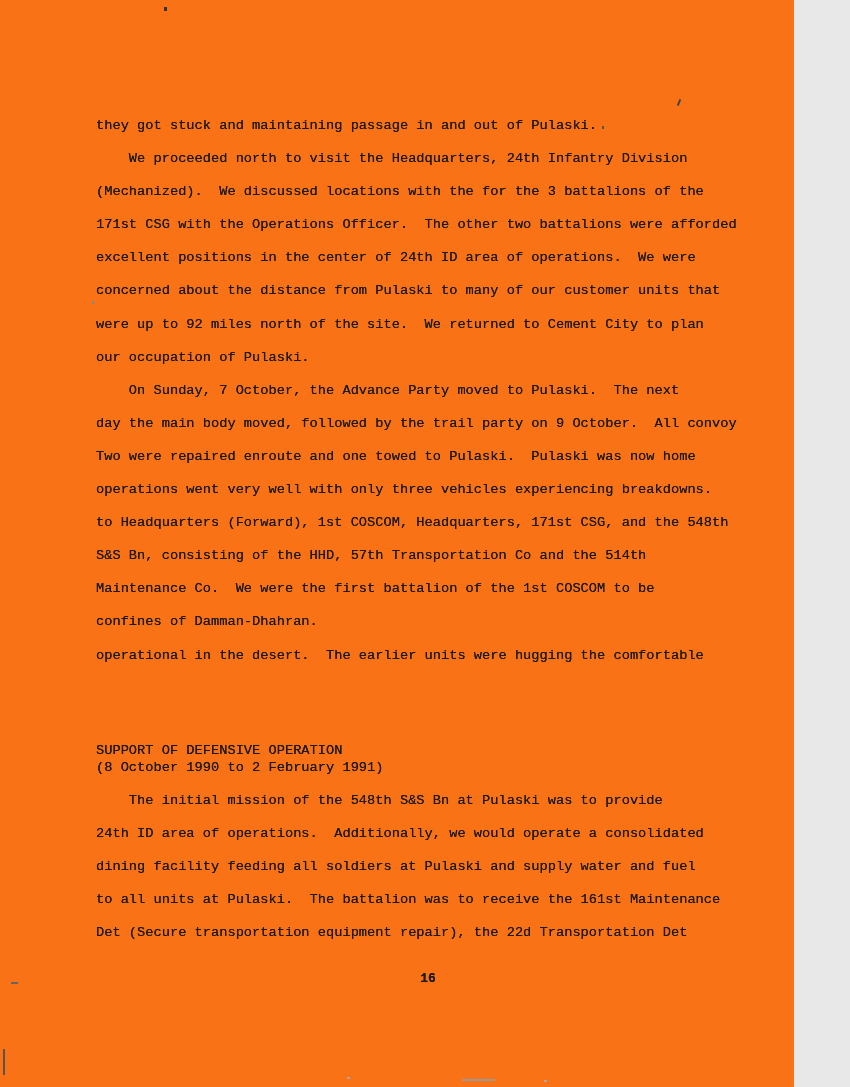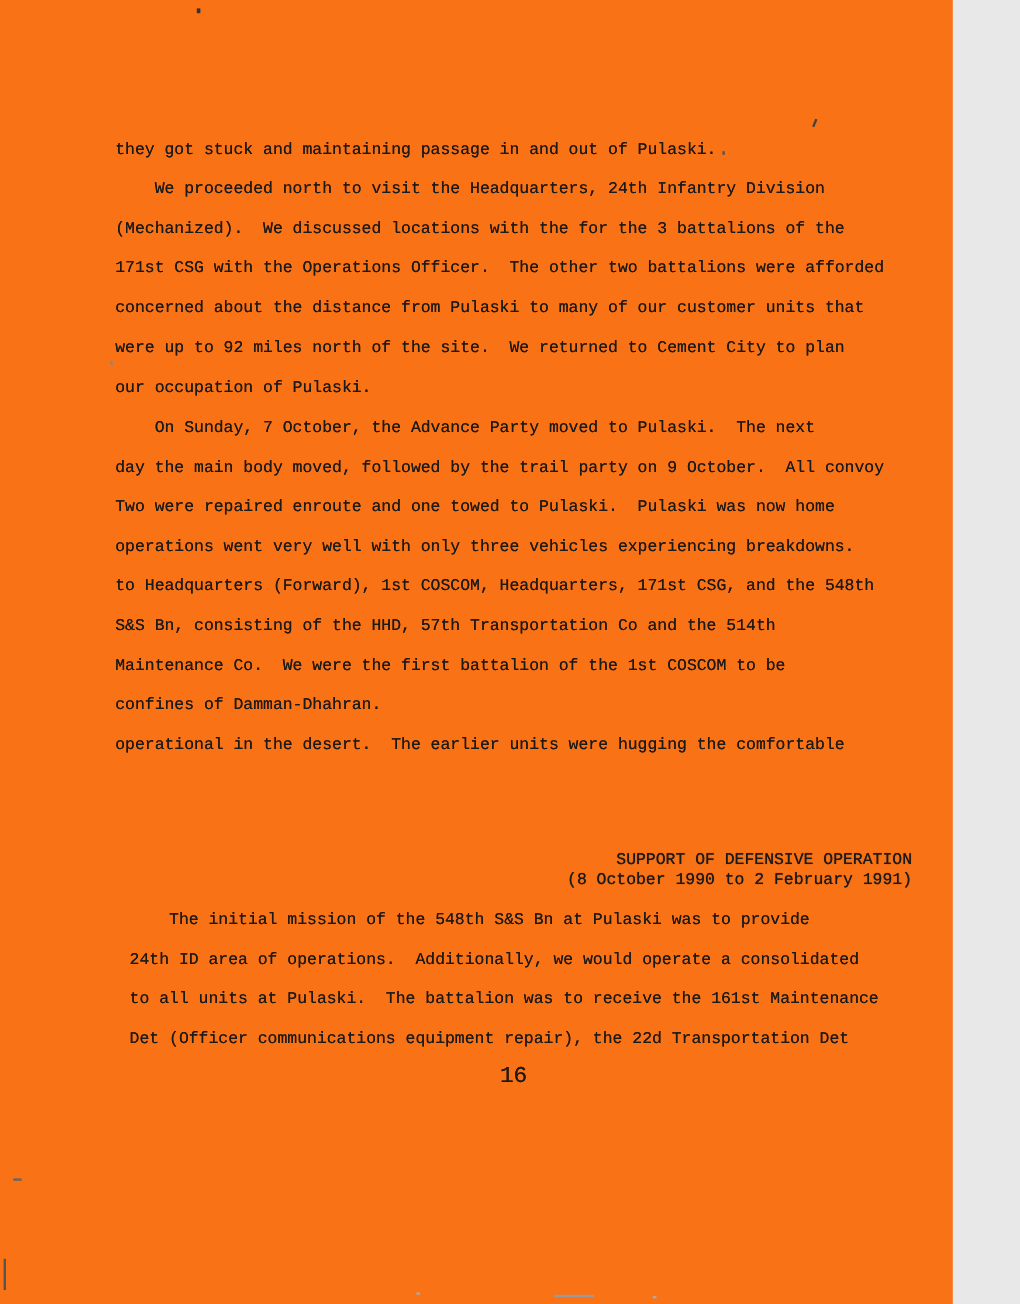--- a/index.html
+++ b/index.html
@@ -24,39 +24,39 @@
   }
   .text-line {
     white-space: pre;
     font-size: 13.7px;
     line-height: 33.1px;
     letter-spacing: 0px;
     text-shadow: 0 0 0.5px rgba(10,10,10,0.85);
   }
   .heading-block {
     margin-top: 70px;
-    text-align: right;
+    text-align: left;
   }
   .heading-line {
     white-space: pre;
     font-size: 13.7px;
     line-height: 17px;
     text-shadow: 0 0 0.6px rgba(10,10,10,0.9);
   }
   .para3 {
     margin-top: 8px;
-    margin-left: 12px;
   }
   .page-number {
-    margin-top: 5px;
+    margin-top: 21px;
     text-align: center;
-    font-size: 19px;
+    font-size: 13px;
     line-height: 18px;
     white-space: pre;
     text-shadow: 0 0 0.5px rgba(10,10,10,0.85);
+    font-weight: bold;
   }
   
   .artifact { position: absolute; background: #444; }
   .a-dot-top       { left: 164px; top: 7px;    width: 3px;  height: 4px; background:#333; }
   .a-apostrophe    { left: 678px; top: 99px;   width: 2px;  height: 7px; background:#444; transform: rotate(22deg); }
   .a-dot-right     { left: 602px; top: 126px;  width: 2px;  height: 3px; background:#555; }
   .a-dot-left      { left: 92px;  top: 301px;  width: 2px;  height: 3px; background:#888; }
   .a-dash-left     { left: 11px;  top: 982px;  width: 7px;  height: 2px; background:#666; }
   .a-vline-bottom  { left: 3px;   top: 1049px; width: 2px;  height: 26px; background:#555; }
   .a-hline-bottom  { left: 462px; top: 1079px; width: 33px; height: 2px; background:#9a9a9a; }
@@ -68,20 +68,21 @@
 
 <div class="page">
 
   <div class="doc">
 
     <div>
       <div class="text-line">they got stuck and maintaining passage in and out of Pulaski.</div>
       <div class="text-line">    We proceeded north to visit the Headquarters, 24th Infantry Division</div>
       <div class="text-line">(Mechanized).  We discussed locations with the for the 3 battalions of the</div>
       <div class="text-line">171st CSG with the Operations Officer.  The other two battalions were afforded</div>
+      <div class="text-line">excellent positions in the center of 24th ID area of operations.  We were</div>
       <div class="text-line">concerned about the distance from Pulaski to many of our customer units that</div>
       <div class="text-line">were up to 92 miles north of the site.  We returned to Cement City to plan</div>
       <div class="text-line">our occupation of Pulaski.</div>
       <div class="text-line">    On Sunday, 7 October, the Advance Party moved to Pulaski.  The next</div>
       <div class="text-line">day the main body moved, followed by the trail party on 9 October.  All convoy</div>
       <div class="text-line">Two were repaired enroute and one towed to Pulaski.  Pulaski was now home</div>
       <div class="text-line">operations went very well with only three vehicles experiencing breakdowns.</div>
       <div class="text-line">to Headquarters (Forward), 1st COSCOM, Headquarters, 171st CSG, and the 548th</div>
       <div class="text-line">S&amp;S Bn, consisting of the HHD, 57th Transportation Co and the 514th</div>
       <div class="text-line">Maintenance Co.  We were the first battalion of the 1st COSCOM to be</div>
@@ -90,22 +91,23 @@
     </div>
 
     <div class="heading-block">
       <div class="heading-line">SUPPORT OF DEFENSIVE OPERATION</div>
       <div class="heading-line">(8 October 1990 to 2 February 1991)</div>
     </div>
 
     <div class="para3">
       <div class="text-line">    The initial mission of the 548th S&amp;S Bn at Pulaski was to provide</div>
       <div class="text-line">24th ID area of operations.  Additionally, we would operate a consolidated</div>
+      <div class="text-line">dining facility feeding all soldiers at Pulaski and supply water and fuel</div>
       <div class="text-line">to all units at Pulaski.  The battalion was to receive the 161st Maintenance</div>
-      <div class="text-line">Det (Officer communications equipment repair), the 22d Transportation Det</div>
+      <div class="text-line">Det (Secure transportation equipment repair), the 22d Transportation Det</div>
     </div>
 
     <div class="page-number">16</div>
 
   </div>
 
   <div class="artifact a-dot-top"></div>
   <div class="artifact a-apostrophe"></div>
   <div class="artifact a-dot-right"></div>
   <div class="artifact a-dot-left"></div>

